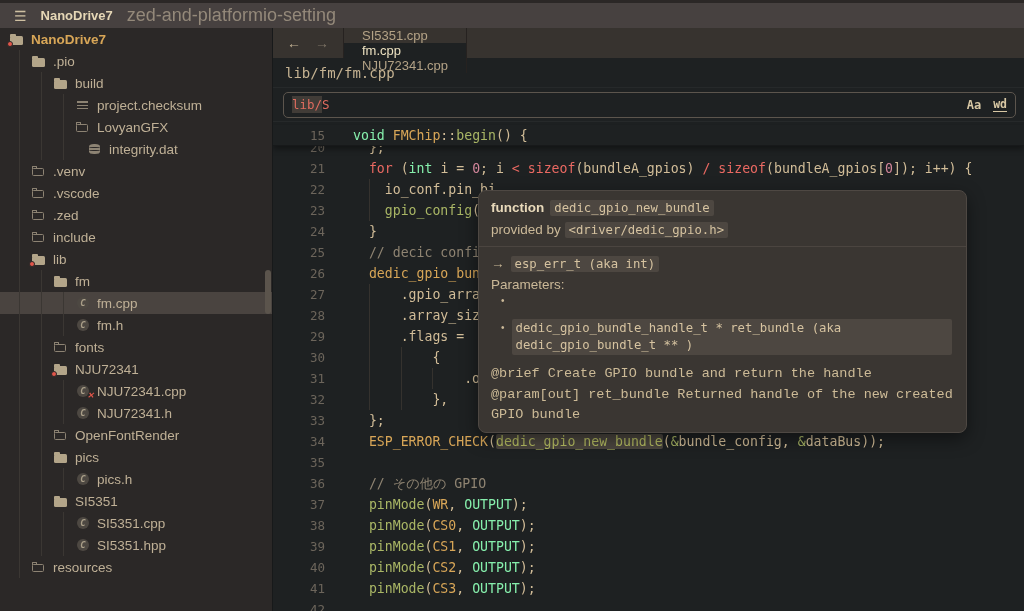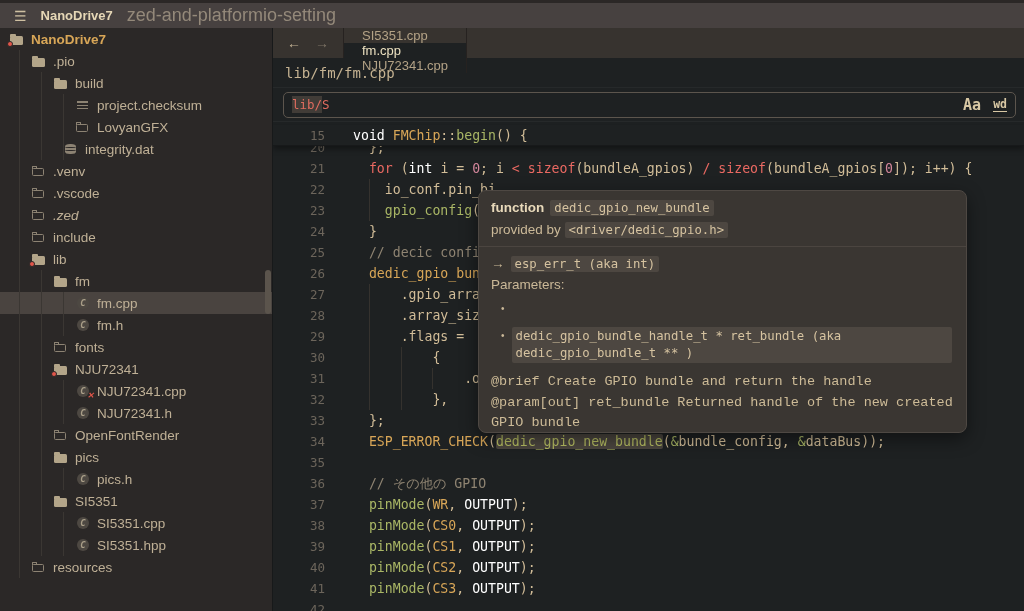--- a/index.html
+++ b/index.html
@@ -74,38 +74,38 @@
          font-family:"DejaVu Sans Mono", monospace; font-size:14px; color:#c6b392;
          border-bottom:1px solid #26292a; flex:none; }
   #search-row { height:34px; display:flex; align-items:center; padding:0 8px 0 10px;
          border-bottom:1px solid #26292a; flex:none; }
   #search-box { flex:1; height:26px; border:1px solid #5c554d; border-radius:5px;
          display:flex; align-items:center; padding:0 8px;
          font-family:"DejaVu Sans Mono", monospace; font-size:12.5px; }
   #search-query .qhl { background:#413c37; color:#e06c5f; padding:1px 0; }
   #search-query .qtail { color:#e06c5f; }
   #search-opts { margin-left:auto; display:flex; gap:12px; align-items:center; }
-  #opt-case { color:#d8c8a4; font-size:15px; font-weight:bold; cursor:pointer; }
+  #opt-case { color:#d8c8a4; font-size:12px; font-weight:bold; cursor:pointer; }
   #opt-word { color:#d8c8a4; font-size:11.5px; font-weight:bold; cursor:pointer;
               border-bottom:1.5px solid #d8c8a4; }
 
   
   #code { flex:1; overflow:hidden; padding-top:3px; position:relative;
           font-family:"DejaVu Sans Mono", monospace; font-size:13.2px; }
   .crow { display:flex; height:21px; line-height:21px; white-space:pre; }
   .crow.sticky { box-shadow:0 3px 6px rgba(0,0,0,.4); position:relative; z-index:2;
                  background:#1e2122; border-bottom:1px solid #17191a; }
   .crow.clipped { height:12px; overflow:hidden; }
   .crow.clipped .ln, .crow.clipped .ctext { margin-top:-9px; }
   .ln { width:52px; text-align:right; color:#6c655b; flex:none; font-size:12.5px; }
   .ctext { position:relative; padding-left:28px; flex:1; }
   .cguide { position:absolute; top:0; bottom:0; width:1px; background:#35322e; }
   .c-p  { color:#d2bd98; }
   .c-kw { color:#ea6962; }
-  .c-ty { color:#ffffff; }
+  .c-ty { color:#86efac; }
   .c-cn { color:#d8a657; }
   .c-fn { color:#a9b665; }
   .c-nu { color:#d3869b; }
   .c-cm { color:#8f8472; }
   .c-op { color:#ea6962; }
   .c-am { color:#a9b665; }
   .c-hl { color:#b6bd62; background:#4b463f; border-radius:2px; }
 
   
   #tooltip { position:absolute; left:478px; top:190px; width:489px; height:243px;
@@ -113,21 +113,21 @@
        box-shadow:0 6px 18px rgba(0,0,0,.45); overflow:hidden; z-index:5;
        padding:9px 12px; color:#cbb998; font-size:13.5px; }
   .chip { font-family:"DejaVu Sans Mono", monospace; font-size:12.3px;
           background:#4d4741; color:#d6c3a0; padding:1px 4px; border-radius:2px; }
   #tt-h1 { margin-bottom:7px; }
   #tt-kind { font-weight:bold; color:#e8d9ba; margin-right:6px; }
   #tt-h2 { margin-bottom:9px; }
   #tt-divider { height:1px; background:#4b4540; margin:0 -12px 9px; }
   #tt-ret { margin-bottom:6px; }
   #tt-arrow { color:#cbb998; margin-right:6px; }
-  #tt-paramslabel { margin-bottom:8px; }
+  #tt-paramslabel { }
   .tt-param { display:flex; margin:0 0 9px 10px; }
   .tt-param .bullet { color:#cbb998; font-size:10px; line-height:18px; margin-right:7px; }
   .tt-param .chip { display:inline-block; max-width:440px; white-space:pre-wrap;
                     line-height:17px; }
   .tt-doc { line-height:20.5px; color:#cdbb97;font-family:Liberation Mono, monospace; }
 </style>
 </head>
 <body>
 
 <div id="app">
@@ -177,21 +177,21 @@
           <div class="trow" style="padding-left: 76px;">
             <i class="tguide" style="left: 19px;"></i>
             <i class="tguide" style="left: 41px;"></i>
             <i class="tguide" style="left: 63px;"></i>
             <span class="ticon i-folder">
               <i class="ftab"></i>
               <i class="fbody"></i>
             </span>
             <span class="lbl">LovyanGFX</span>
           </div>
-          <div class="trow" style="padding-left: 64px;">
+          <div class="trow" style="padding-left: 88px;">
             <i class="tguide" style="left: 19px;"></i>
             <i class="tguide" style="left: 41px;"></i>
             <i class="tguide" style="left: 63px;"></i>
             <span class="ticon i-db">
               <i class="dbox"></i>
               <i class="dline1"></i>
               <i class="dline2"></i>
             </span>
             <span class="lbl">integrity.dat</span>
           </div>
@@ -204,21 +204,21 @@
             <span class="lbl">.venv</span>
           </div>
           <div class="trow" style="padding-left: 32px; text-align: center;">
             <i class="tguide" style="left: 19px;"></i>
             <span class="ticon i-folder">
               <i class="ftab"></i>
               <i class="fbody"></i>
             </span>
             <span class="lbl">.vscode</span>
           </div>
-          <div class="trow" style="padding-left: 32px; font-style: italic;">
+          <div class="trow" style="padding-left: 32px;">
             <i class="tguide" style="left: 19px;"></i>
             <span class="ticon i-folder">
               <i class="ftab"></i>
               <i class="fbody"></i>
             </span>
             <span class="lbl">.zed</span>
           </div>
           <div class="trow" style="padding-left: 32px;">
             <i class="tguide" style="left: 19px;"></i>
             <span class="ticon i-folder">

